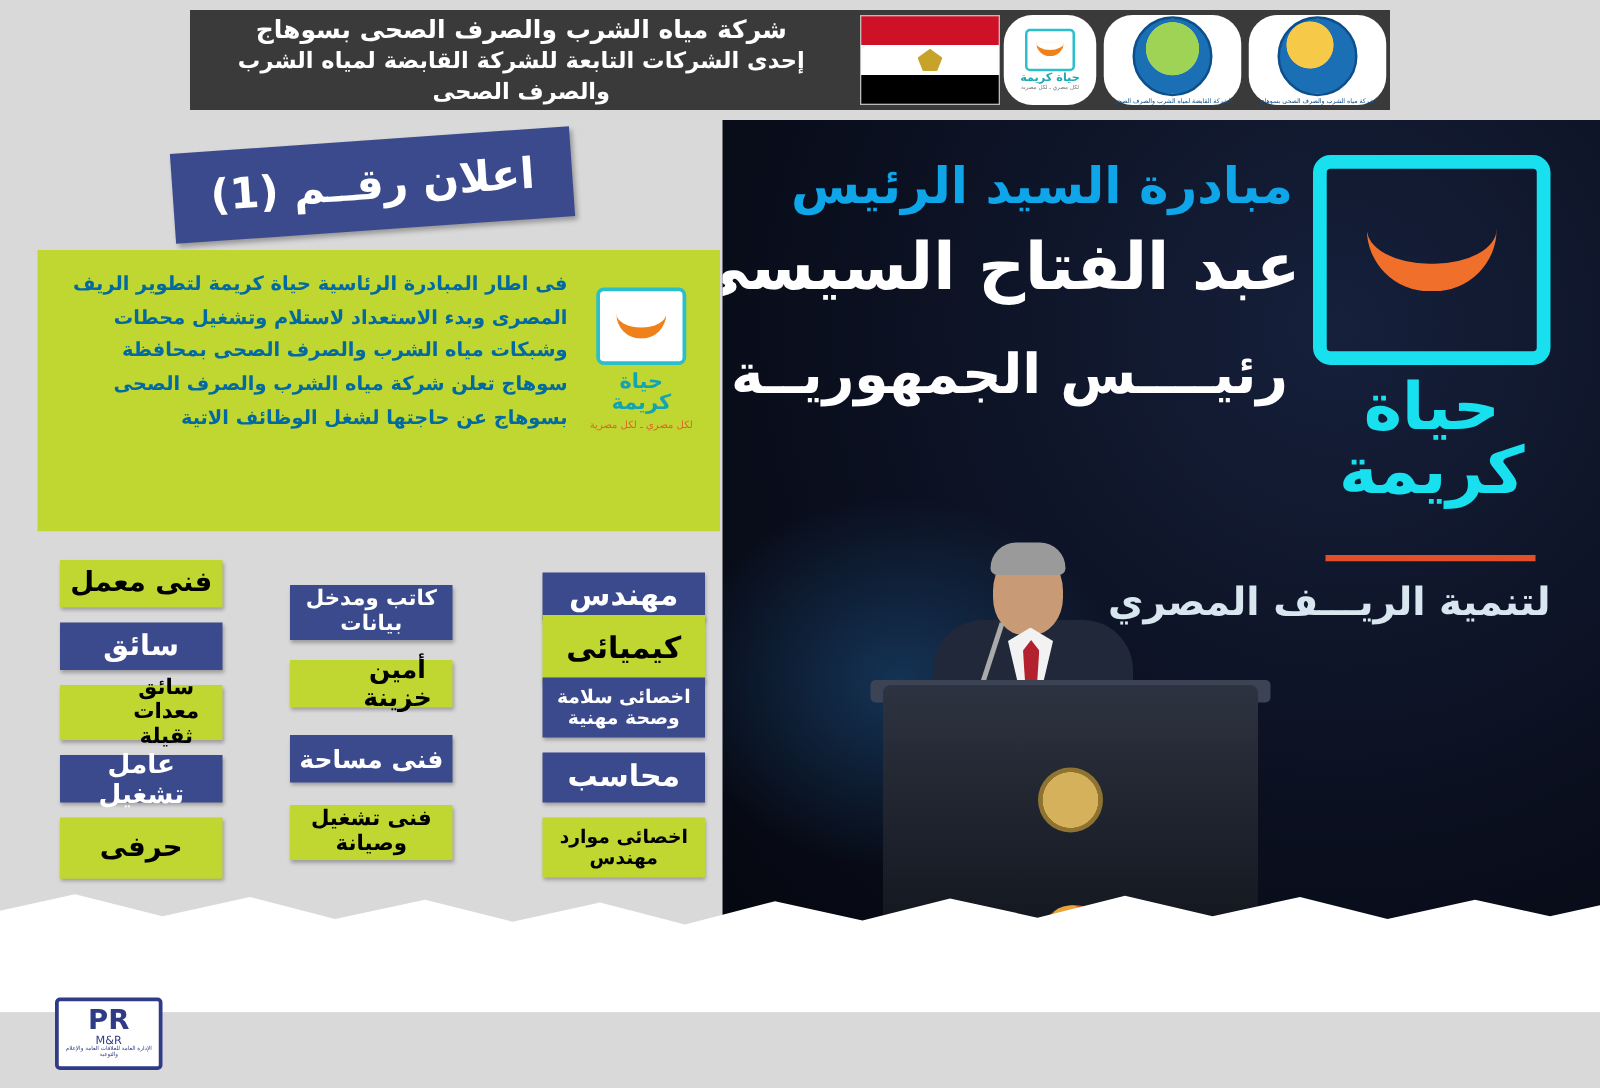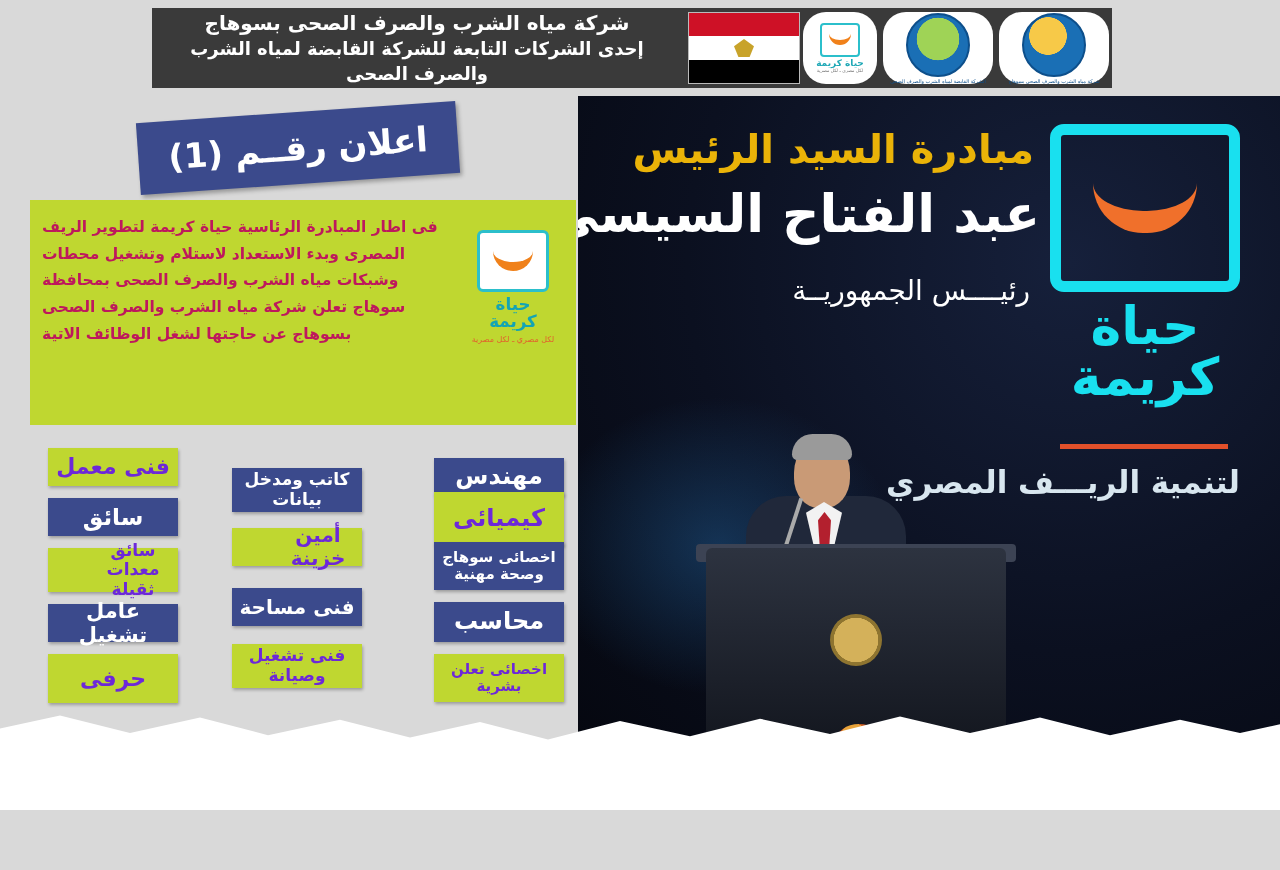--- a/index.html
+++ b/index.html
@@ -110,25 +110,25 @@
     position: absolute;
     left: 30px; top: 200px;
     width: 546px; height: 225px;
     background: #bfd730;
     display: flex;
     flex-direction: row-reverse;
     padding: 8px;
   }
   .intro-text {
     flex: 1;
-    color: #be185d;
+    color: #0369a1;
     font-size: 15.5px;
     font-weight: bold;
     line-height: 1.72;
-    text-align: left;
+    text-align: right;
     padding: 6px 4px 0 4px;
   }
   .intro-logo {
     width: 110px;
     display: flex; flex-direction: column;
     align-items: center; justify-content: flex-start;
     padding-top: 22px;
   }
   .intro-sq {
     width: 72px; height: 62px;
@@ -151,21 +151,21 @@
   .chip {
     position: absolute;
     display: flex; align-items: center; justify-content: center;
     text-align: center;
     font-weight: bold;
     box-shadow: 1px 2px 3px rgba(0,0,0,.28);
     color: #ffffff;
     line-height: 1.15;
     padding: 2px 6px;
   }
-  .chip.green { background: #bfd730; color: #6d28d9; }
+  .chip.green { background: #bfd730; color: #000000; }
   .chip.blue  { background: #3b4a8c; color: #ffffff; }
 
   
   .photo {
     position: absolute;
     left: 578px; top: 96px;
     width: 702px; height: 666px;
     background: #0b0e1a;
     overflow: hidden;
   }
@@ -199,31 +199,31 @@
   }
   .ph-hayah span { display:block; }
   .ph-underline {
     position: absolute;
     right: 52px; top: 348px;
     width: 168px; height: 5px;
     background: #e2502a;
   }
   .ph-t1 {
     position: absolute; right: 246px; top: 30px;
-    color: #eab308; font-size: 40px; font-weight: bold;
+    color: #0ea5e9; font-size: 40px; font-weight: bold;
     white-space: nowrap;
   }
   .ph-t2 {
     position: absolute; right: 240px; top: 88px;
     color: #ffffff; font-size: 52px; font-weight: bold;
     white-space: nowrap;
   }
   .ph-t3 {
     position: absolute; right: 250px; top: 178px;
-    color: #ffffff; font-size: 28px; font-weight: normal;
+    color: #ffffff; font-size: 44px; font-weight: bold;
     white-space: nowrap;
   }
   .ph-t4 {
     position: absolute; right: 40px; top: 368px;
     color: #d8e6ef; font-size: 31px; font-weight: bold;
     white-space: nowrap;
   }
   .ph-person {
     position: absolute;
     left: 120px; bottom: 0;
@@ -378,23 +378,23 @@
     <div class="chip blue" style="left:48px;  top:164px; width:130px; height:38px; font-size:21px;">عامل تشغيل</div>
     <div class="chip green" style="left:48px;  top:214px; width:130px; height:49px; font-size:22px;">حرفى</div>
 
     <div class="chip blue" style="left:232px; top:28px;  width:130px; height:44px; font-size:17px;">كاتب ومدخل بيانات</div>
     <div class="chip green" style="left:232px; top:88px;  width:130px; height:38px; font-size:20px;padding-left:48px;">أمين خزينة</div>
     <div class="chip green" style="left:232px; top:204px; width:130px; height:44px; font-size:17px;">فنى تشغيل وصيانة</div>
     <div class="chip blue" style="left:232px; top:148px; width:130px; height:38px; font-size:20px;">فنى مساحة</div>
 
     <div class="chip blue" style="left:434px; top:2px;   width:130px; height:38px; font-size:24px;margin-top:16px;">مهندس</div>
     <div class="chip green" style="left:434px; top:52px;  width:130px; height:54px; font-size:24px;text-align:center;">كيميائى</div>
-    <div class="chip blue" style="left:434px; top:102px; width:130px; height:48px; font-size:15px;">اخصائى سوهاج وصحة مهنية</div>
+    <div class="chip blue" style="left:434px; top:102px; width:130px; height:48px; font-size:15px;">اخصائى سلامة وصحة مهنية</div>
     <div class="chip blue" style="left:434px; top:162px; width:130px; height:40px; font-size:24px;">محاسب</div>
-    <div class="chip green" style="left:434px; top:214px; width:130px; height:48px; font-size:15px;">اخصائى تعلن بشرية</div>
+    <div class="chip green" style="left:434px; top:214px; width:130px; height:48px; font-size:15px;">اخصائى موارد مهندس</div>
   </div>
 
   <div class="photo">
     <div class="ph-bg"></div>
     <div class="ph-glow"></div>
 
     <div class="ph-logo-sq">
       <div class="ph-smile"></div>
     </div>
     <div class="ph-hayah">
@@ -417,14 +417,22 @@
     </div>
     <div class="ph-mic"></div>
     <div class="ph-podium-top"></div>
     <div class="ph-podium"></div>
     <div class="ph-seal"></div>
     <div class="ph-flower"></div>
   </div>
 
   <div class="torn"></div>
 
+  <div class="footer">
+    <div class="pr-logo">
+      <div class="pr-main">PR</div>
+      <div class="pr-sub">M&amp;R</div>
+      <div class="pr-note">الإدارة العامة للعلاقات العامة والإعلام والتوعية</div>
+    </div>
+
+  </div>
 
 </div>
 
 </body></html>

